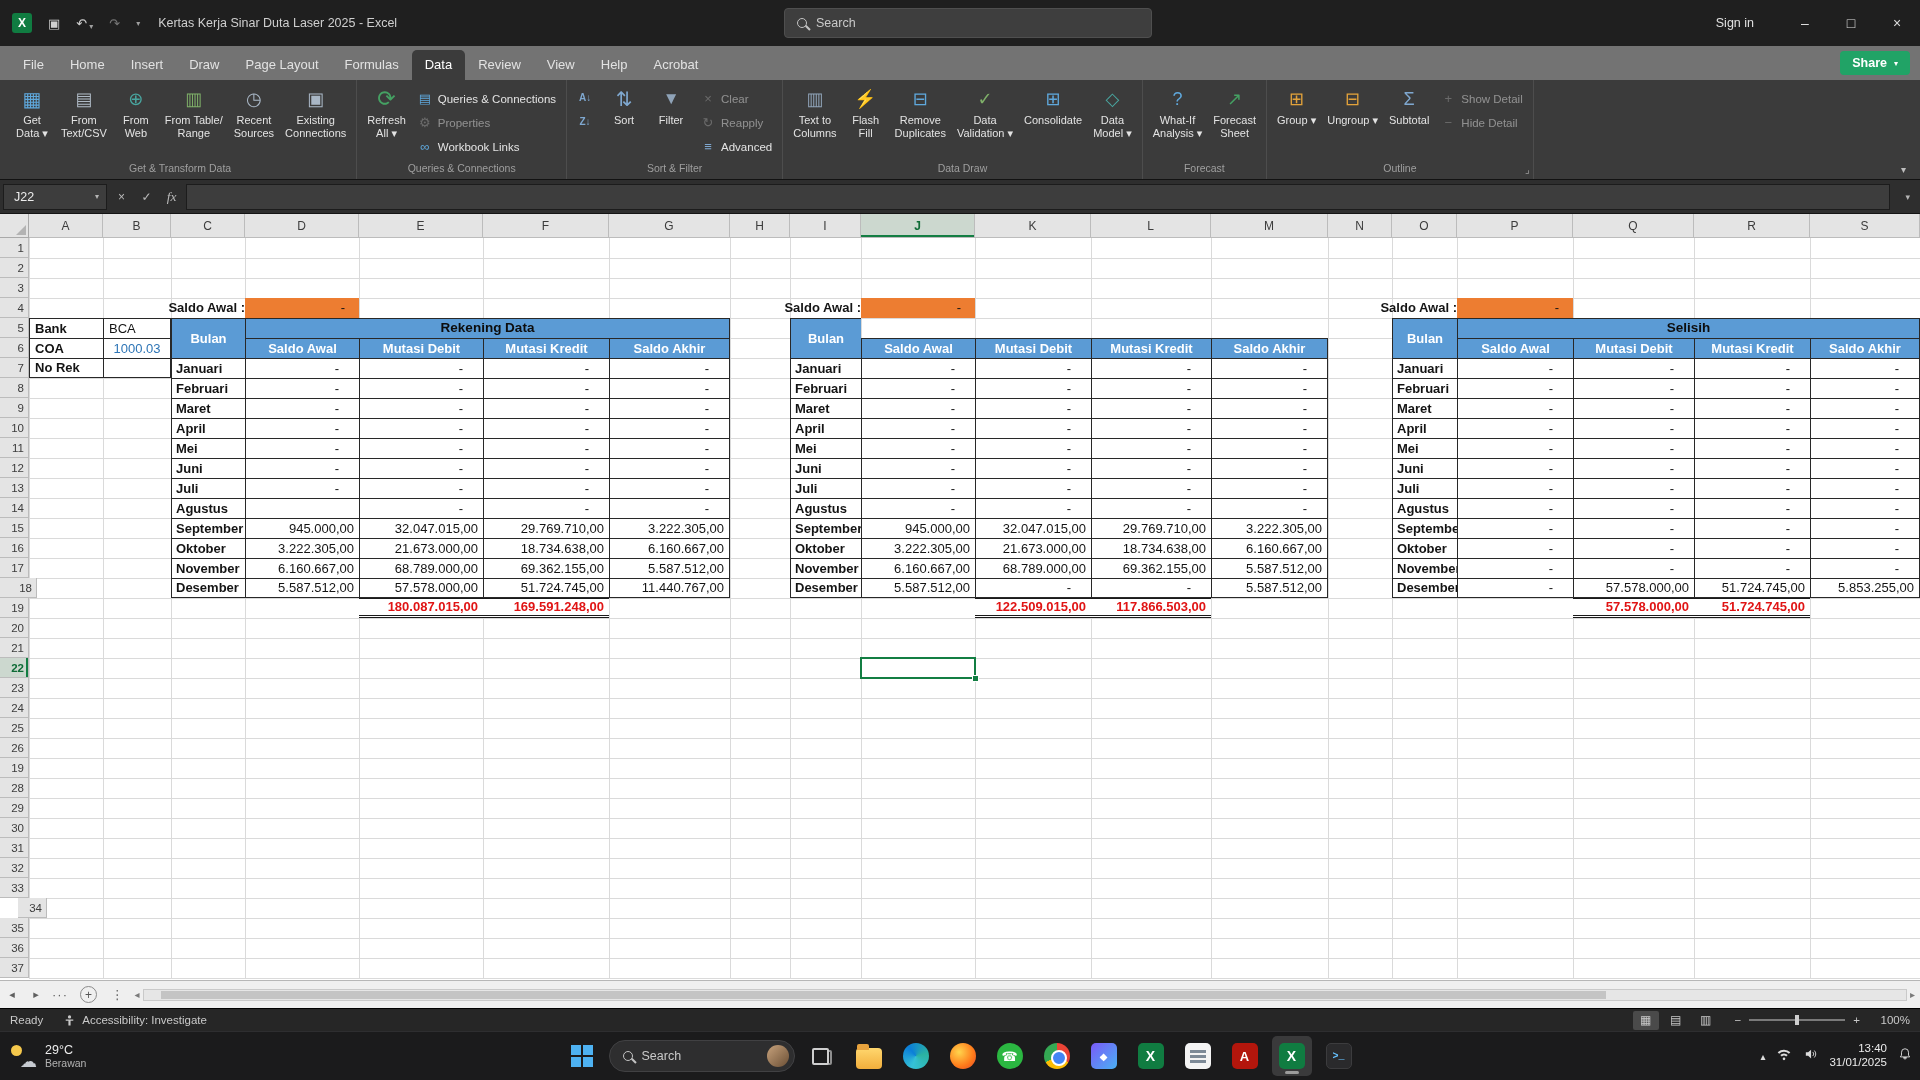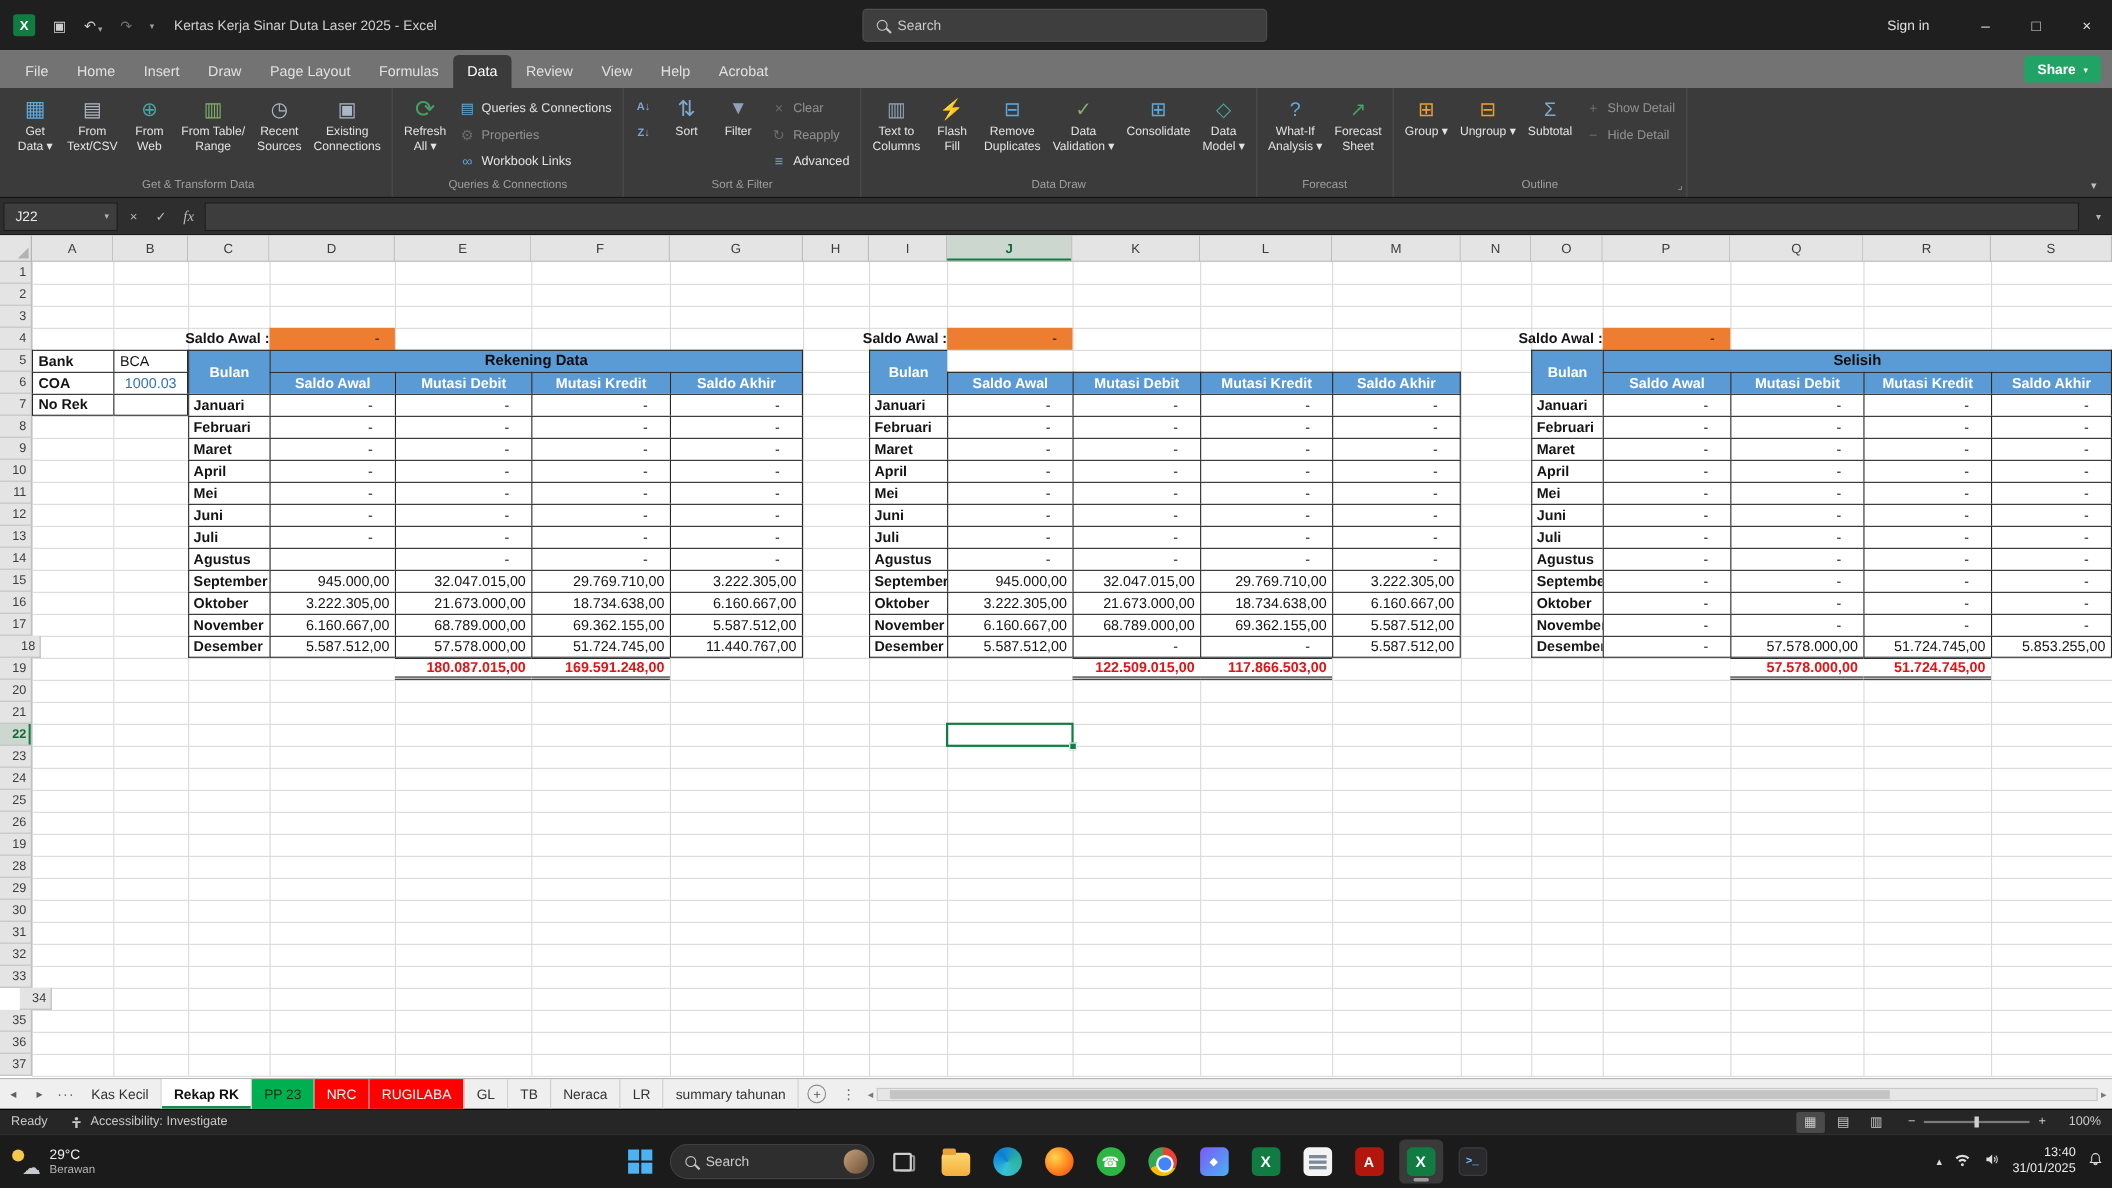--- a/index.html
+++ b/index.html
@@ -747,32 +747,20 @@
     <div class="cell info-label bl bt bb" style="left: 29px; top: 144px; width: 74px; height: 20px; position: absolute;">No Rek</div>
     <div class="cell info-val bl bt br bb" style="left: 103px; top: 144px; width: 68px; height: 20px; position: absolute;"></div>
     <div class="selbox" style="left: 860px; top: 443px; width: 116px; height: 22px; position: absolute;"></div>
     <div class="selhandle" style="left: 972px; top: 461px; width: 7px; height: 7px; position: absolute;"></div>
   </div>
 
 <div id="tabbar">
   <span class="tb-nav">◂</span>
   <span class="tb-nav">▸</span>
   <span class="tb-nav more">···</span>
-  <div id="sheet-tabs">
-      <div class="sheet-tab">Kas Kecil</div>
-      <div class="sheet-tab active">Rekap RK</div>
-      <div class="sheet-tab" style="background: rgb(0, 176, 80); color: rgb(11, 46, 22);">PP 23</div>
-      <div class="sheet-tab" style="background: rgb(255, 0, 0); color: rgb(255, 255, 255);">NRC</div>
-      <div class="sheet-tab" style="background: rgb(255, 0, 0); color: rgb(255, 255, 255);">RUGILABA</div>
-      <div class="sheet-tab">GL</div>
-      <div class="sheet-tab">TB</div>
-      <div class="sheet-tab">Neraca</div>
-      <div class="sheet-tab">LR</div>
-      <div class="sheet-tab">summary tahunan</div>
-    </div>
   <span class="add-tab">+</span>
   <span class="tb-kebab">⋮</span>
   <div class="tb-scroll">
     <span class="tb-arrow">◂</span>
     <div class="tb-track">
       <div class="tb-thumb"></div>
     </div>
     <span class="tb-arrow">▸</span>
   </div>
 </div>

